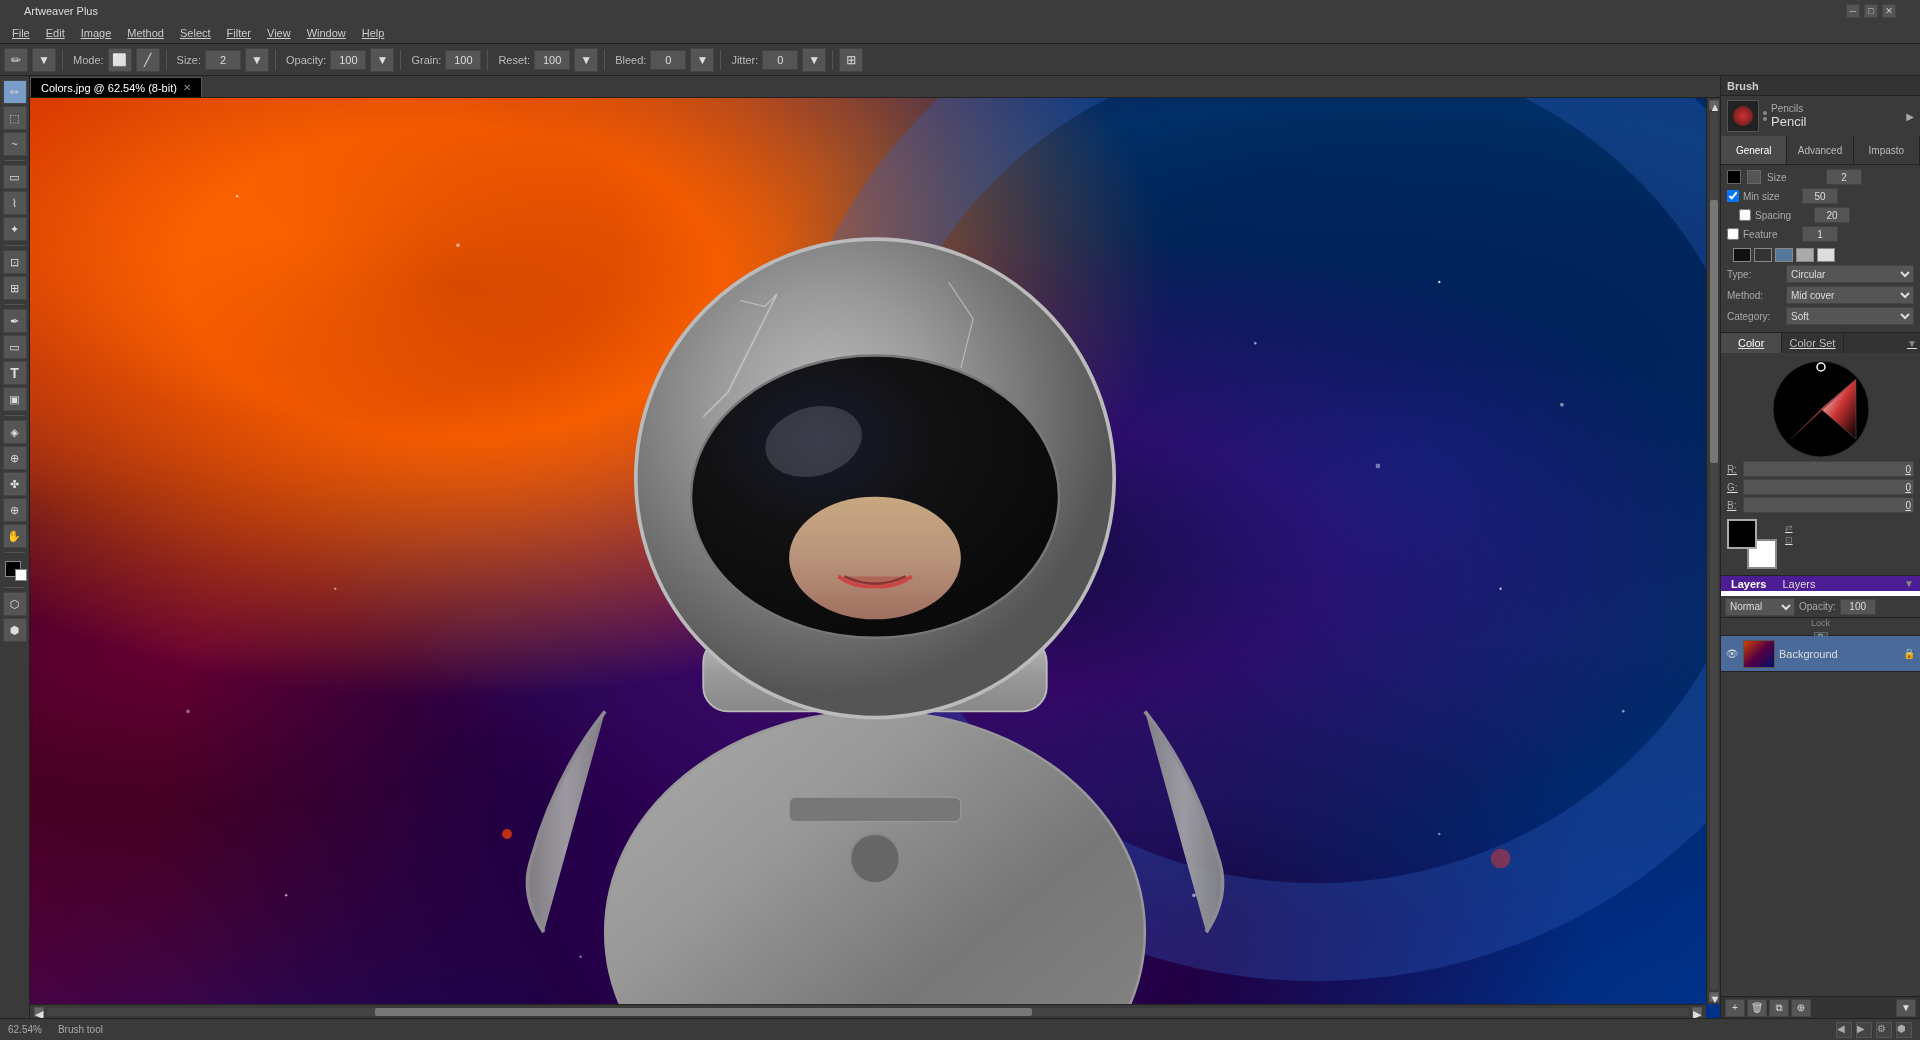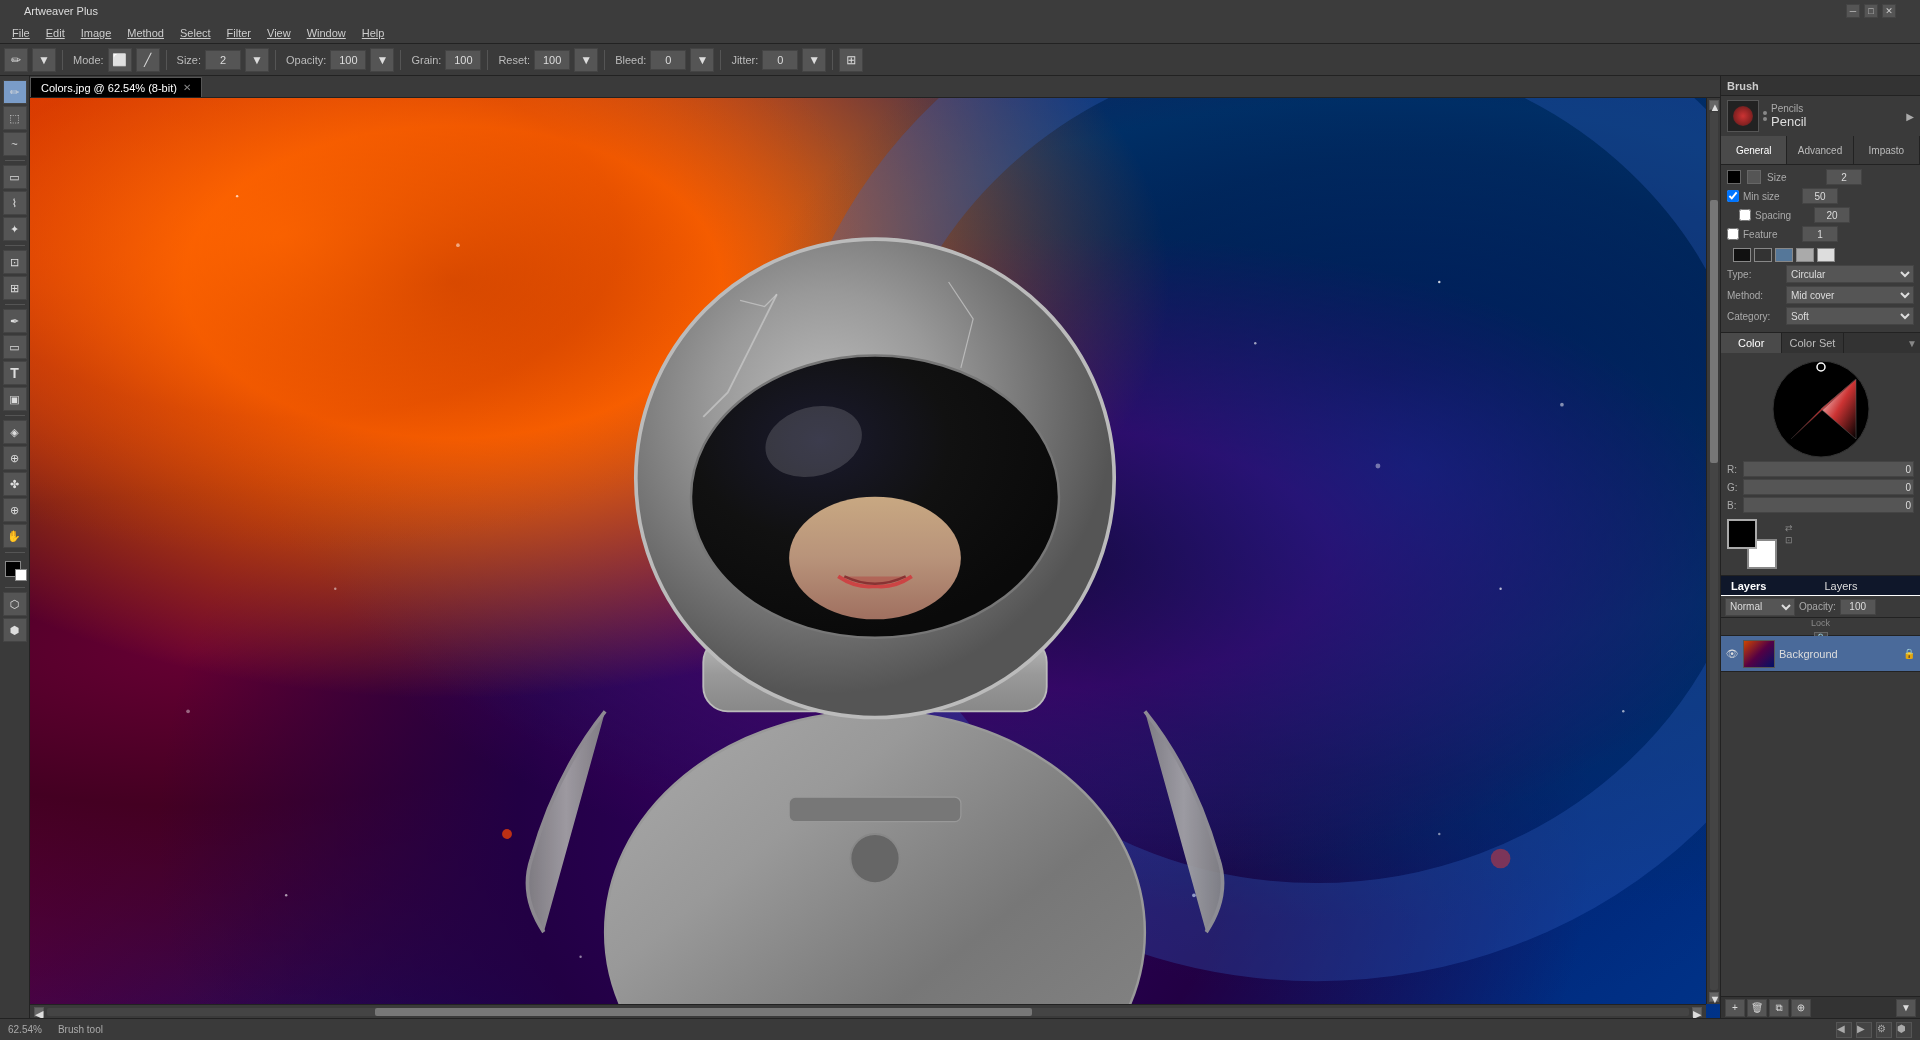--- a/index.html
+++ b/index.html
@@ -62,33 +62,33 @@
     .bs-input { width: 36px; height: 16px; background: #555; border: 1px solid #444; color: #ddd; font-size: 10px; text-align: center; }
     .bs-check { width: 12px; height: 12px; }
     .brush-type-row { display: flex; align-items: center; margin-bottom: 3px; gap: 4px; }
     .bs-type-label { font-size: 10px; color: #aaa; width: 55px; }
     .bs-select { height: 18px; background: #555; border: 1px solid #444; color: #ddd; font-size: 10px; flex: 1; }
 
     
     .color-swatches-row { display: flex; align-items: center; gap: 3px; padding: 3px 6px; }
 
     
-    #color-panel { flex: 0 0 auto; border-bottom: 1px solid #222; }
+    #color-panel { flex: 0 0 auto; border-bottom: 1px solid #222; text-decoration: underline; }
     .color-panel-tabs { display: flex; height: 20px; background: #333; }
     .cp-tab { flex: 1; display: flex; align-items: center; justify-content: center; font-size: 11px; color: #bbb; cursor: pointer; border-right: 1px solid #222; }
     .cp-tab.active { color: white; background: #4a4a4a; }
     .color-wheel-container { display: flex; flex-direction: column; align-items: center; padding: 6px; }
     .color-inputs { width: 100%; display: flex; flex-direction: column; gap: 2px; padding: 2px 0; }
     .ci-row { display: flex; align-items: center; gap: 4px; }
     .ci-label { font-size: 10px; color: #aaa; width: 12px; }
     .ci-input { flex: 1; height: 16px; background: #555; border: 1px solid #444; color: #ddd; font-size: 10px; text-align: right; padding-right: 2px; }
 
     
     #layers-panel { flex: 1; display: flex; flex-direction: column; overflow: hidden; }
-    .layers-header { height: 20px; background: #0f172a; display: flex; align-items: center; padding: 0 6px; border-bottom: 1px solid #ffffff; gap: 42px; }
+    .layers-header { height: 20px; background: #4c1d95; display: flex; align-items: center; padding: 0 6px; border-bottom: 5px solid #ffffff; }
     .layers-tab { font-size: 11px; color: #ddd; cursor: pointer; padding: 0 4px; }
     .layers-tab.active { color: white; font-weight: bold; }
     .layers-controls { height: 22px; background: #3a3a3a; display: flex; align-items: center; padding: 0 4px; gap: 4px; border-bottom: 1px solid #222; }
     .lc-select { height: 18px; background: #555; border: 1px solid #444; color: #ddd; font-size: 10px; width: 70px; }
     .lc-label { font-size: 10px; color: #aaa; }
     .lc-input { width: 36px; height: 16px; background: #555; border: 1px solid #444; color: #ddd; font-size: 10px; text-align: center; }
     .layers-lock-row { height: 18px; background: #3a3a3a; display: flex; align-items: center; padding: 0 4px; gap: 4px; border-bottom: 1px solid #222; flex-direction: column; }
     .lock-icon { font-size: 9px; color: #888; }
     .layers-list { flex: 1; overflow-y: auto; background: #3a3a3a; }
     .layer-item { height: 36px; display: flex; align-items: center; padding: 0 4px; gap: 4px; border-bottom: 1px solid #222; cursor: pointer; }

